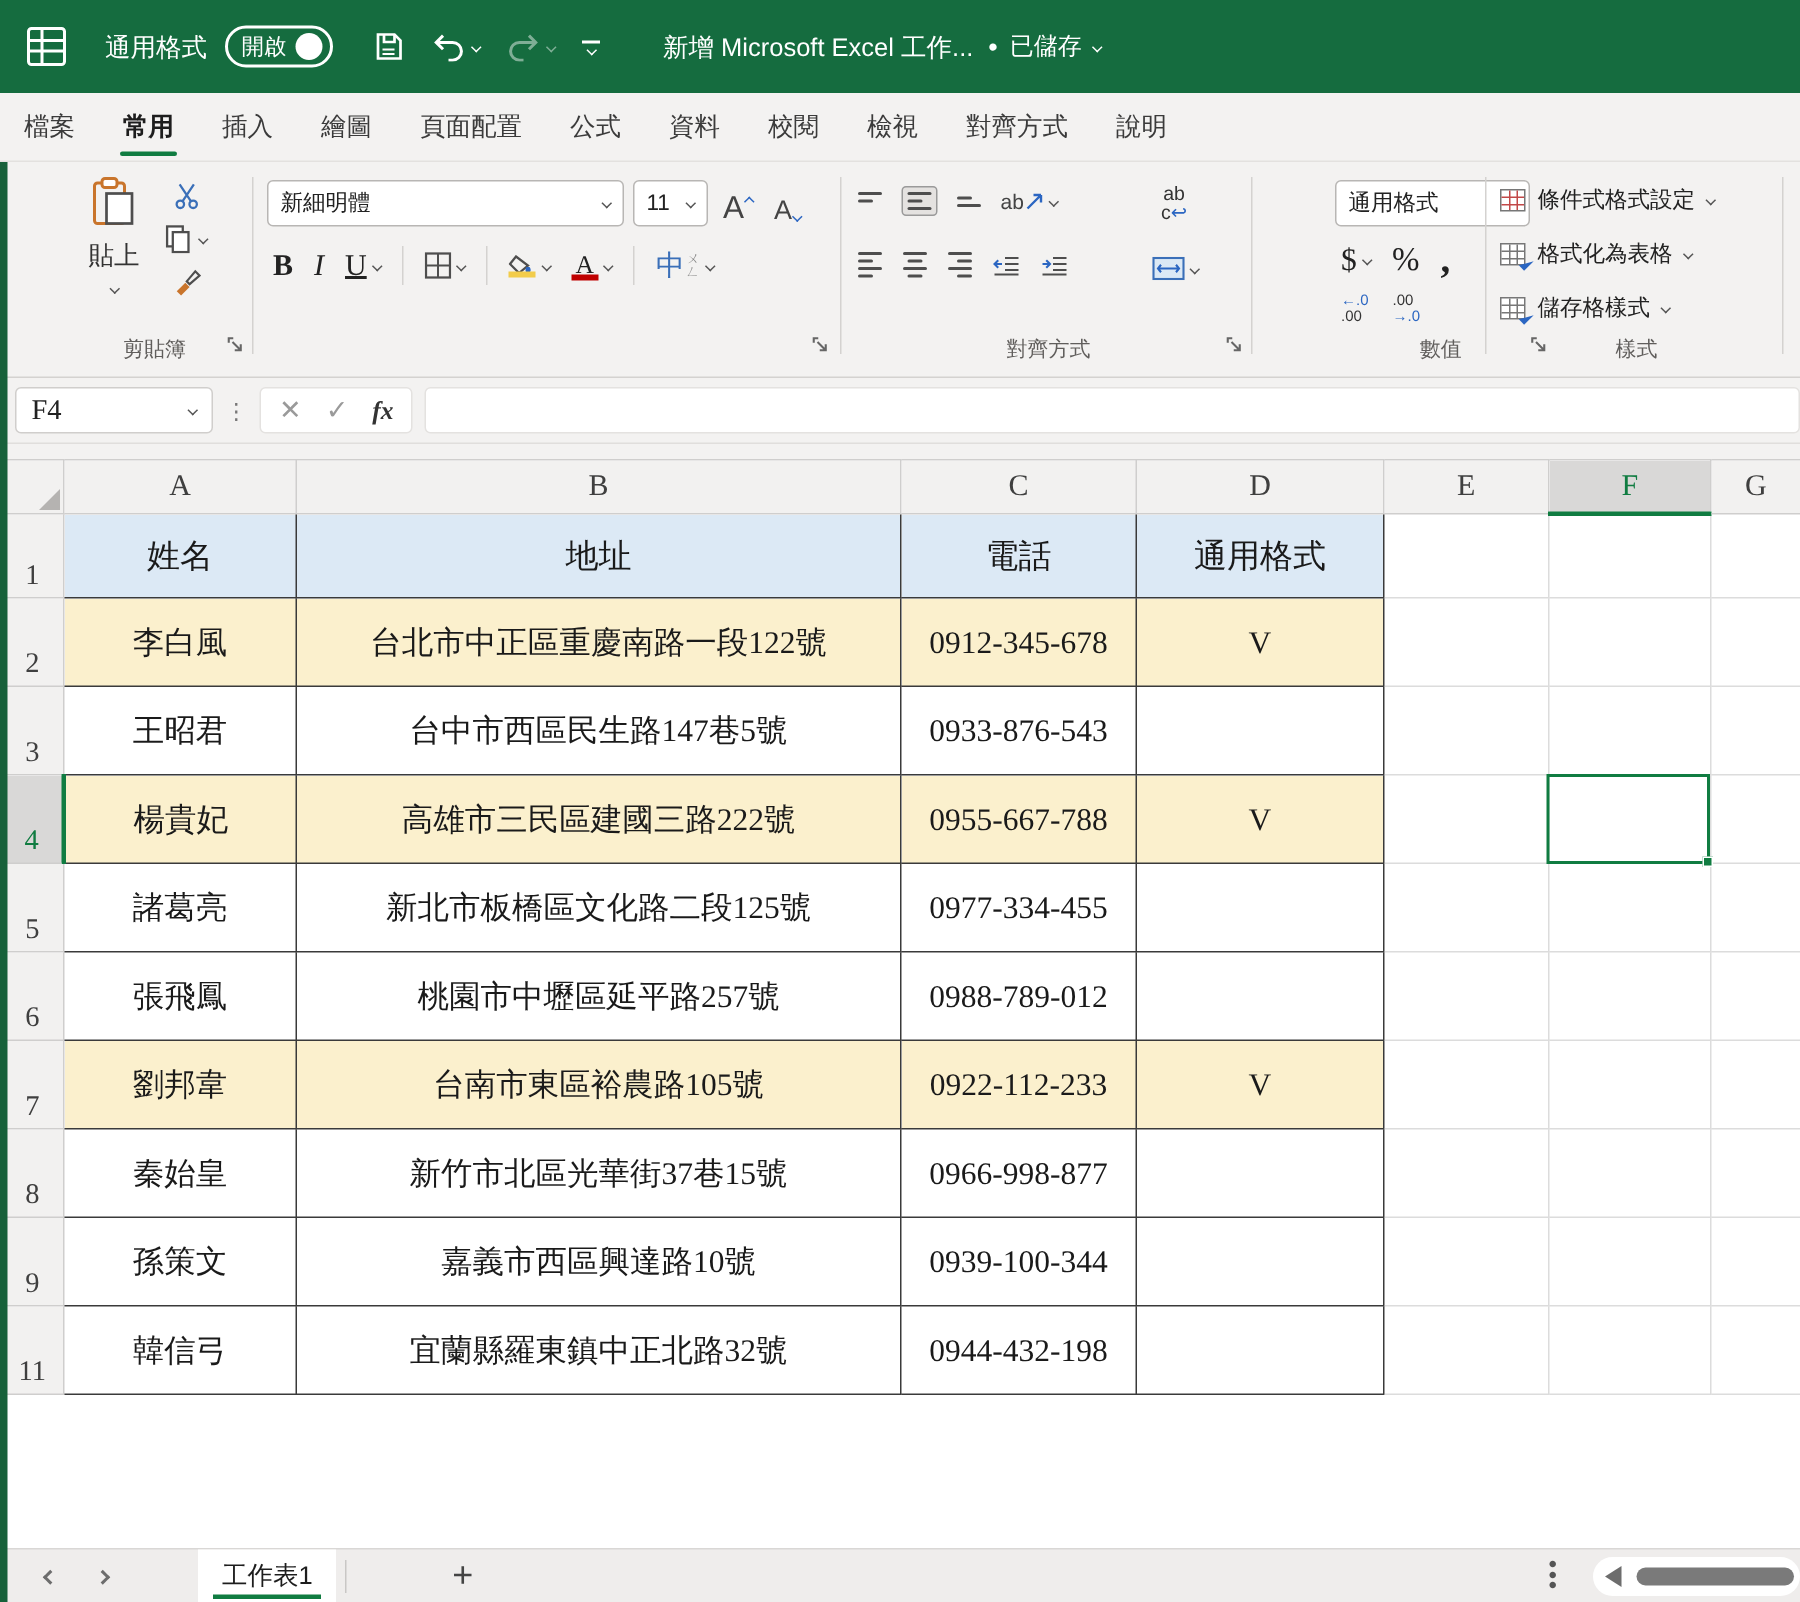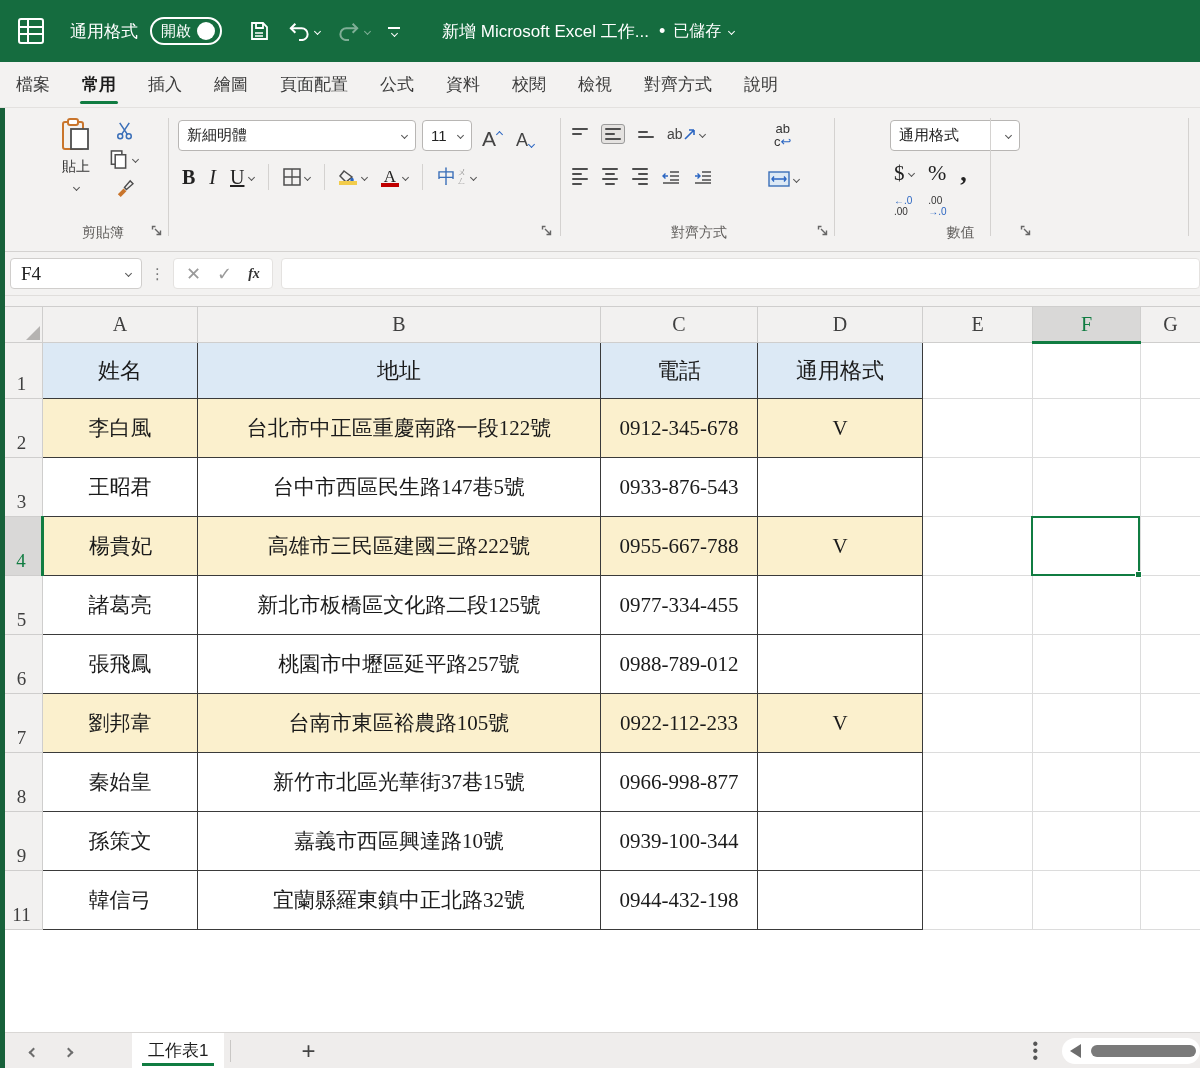--- a/index.html
+++ b/index.html
@@ -42,21 +42,21 @@
   .gdivider { position:absolute; top:10px; height:118px; width:1px; background:#D4D2D0; }
   .glabel { position:absolute; bottom:4px; left:0; right:0; text-align:center; font-size:14px; color:#605E5C; }
   .launcher { position:absolute; bottom:6px; right:2px; cursor:pointer; }
   .ibtn { display:inline-flex; align-items:center; justify-content:center; cursor:pointer; color:#444; }
   .bars { display:inline-flex; flex-direction:column; gap:3px; }
   .bars i { display:block; height:2px; background:#4E4E4E; border-radius:1px; }
   .selbox { border:1px solid #9a9a9a; background:#E4E2E0; border-radius:3px; padding:3px; }
 
   
   .paste { position:absolute; left:8px; top:10px; width:52px; text-align:center; cursor:pointer; }
-  .paste .plabel { font-size:14px; margin-top:2px; }
+  .paste .plabel { font-size:17px; margin-top:2px; }
   .clip-col { position:absolute; left:68px; top:12px; display:flex; flex-direction:column; gap:9px; }
   .clip-col .row { display:flex; align-items:center; gap:5px; height:20px; }
 
   
   .fontrow1 { position:absolute; left:4px; top:12px; display:flex; align-items:flex-end; gap:6px; }
   .inputbox { background:#fff; border:1px solid #B8B6B4; border-radius:4px; height:31px; display:flex; align-items:center; padding:0 8px; font-size:15px; color:#222; cursor:pointer; }
   .inputbox .chv { margin-left:auto; color:#555; }
   .fontrow2 { position:absolute; left:8px; top:56px; display:flex; align-items:center; gap:14px; }
   .fmt { font-family:"Liberation Serif",serif; font-size:20px; color:#222; cursor:pointer; }
   .minidiv { width:1px; height:26px; background:#D4D2D0; }
@@ -77,21 +77,21 @@
   .pencil { position:absolute; right:-4px; bottom:-4px; width:0; height:0; border-left:5px solid transparent; border-bottom:9px solid #2B66C2; transform:rotate(45deg); }
 
   
   .formula-row { position:absolute; left:0; top:252px; width:1200px; height:44px; background:#F3F2F1; display:flex; align-items:center; border-bottom:1px solid #E0DEDC; }
   .namebox { margin-left:10px; width:132px; height:31px; background:#fff; border:1px solid #D0CECC; border-radius:4px; display:flex; align-items:center; padding:0 10px; font-family:"Liberation Serif",serif; font-size:19px; color:#222; }
   .namebox .chv { margin-left:auto; color:#555; }
   .fdots { color:#777; font-size:15px; letter-spacing:0; margin:0 8px; }
   .fxbox { background:#fff; border:1px solid #E4E2E0; border-radius:4px; height:31px; display:flex; align-items:center; gap:16px; padding:0 12px; }
   .fx-x { color:#9a9a9a; font-size:18px; cursor:pointer; }
   .fx-ok { color:#9a9a9a; font-size:18px; cursor:pointer; }
-  .fx-fx { font-family:"Liberation Serif",serif; font-style:italic; font-weight:bold; font-size:14px; color:#333; cursor:pointer; }
+  .fx-fx { font-family:"Liberation Serif",serif; font-style:italic; font-weight:bold; font-size:17px; color:#333; cursor:pointer; }
   .fbar { flex:1; height:31px; background:#fff; border:1px solid #E4E2E0; border-radius:4px; margin:0 0 0 8px; font-size:16px; padding:0 8px; display:flex; align-items:center; cursor:text; }
 
   .gridgap { position:absolute; left:0; top:296px; width:1200px; height:10px; background:#F3F2F1; }
 
   
   .grid-wrap { position:absolute; left:0; top:306px; width:1200px; height:726px; background:#fff; overflow:hidden; }
   table.sheet { border-collapse:collapse; table-layout:fixed; width:1200px; }
   .sheet th, .sheet td { overflow:hidden; white-space:nowrap; }
   .sheet th { background:#F2F1F0; border:1px solid #CFCECD; font-weight:normal; color:#3F3F3F; font-family:"Liberation Serif",serif; }
   .sheet thead th { font-size:20px; height:36px; vertical-align:middle; text-align:center; }
@@ -399,20 +399,42 @@
     <div class="glabel">數值</div>
     <span class="launcher">
       <svg width="11" height="11" viewBox="0 0 11 11">
           <path d="M1.5 4.5v-3h3" fill="none" stroke="#666" stroke-width="1.4"></path>
           <path d="M4 4l5 5M9.5 5.5v4h-4" fill="none" stroke="#666" stroke-width="1.4"></path>
         </svg>
     </span>
   </div>
   <div class="gdivider" style="left:990px"></div>
 
+  <div class="rgroup" style="left:998px; width:186px;">
+    <div class="stylerow" style="position:absolute; left:2px; top:10px">
+      <span class="mini-grid mg-red"></span>
+      <span>條件式格式設定</span>
+      <span class="chv sm" style="color:#555"></span>
+    </div>
+    <div class="stylerow" style="position:absolute; left:2px; top:46px">
+      <span class="mini-grid" style="position:relative">
+          <span class="pencil"></span>
+        </span>
+      <span>格式化為表格</span>
+      <span class="chv sm" style="color:#555"></span>
+    </div>
+    <div class="stylerow" style="position:absolute; left:2px; top:82px">
+      <span class="mini-grid" style="position:relative">
+          <span class="pencil" style="border-bottom-color:#2B66C2"></span>
+        </span>
+      <span>儲存格樣式</span>
+      <span class="chv sm" style="color:#555"></span>
+    </div>
+    <div class="glabel">樣式</div>
+  </div>
   <div class="gdivider" style="left:1188px"></div>
 </section>
 
 <div class="formula-row">
   <div class="namebox">
     <span>F4</span>
     <span class="chv sm"></span>
   </div>
   <span class="fdots">⋮</span>
   <div class="fxbox">

